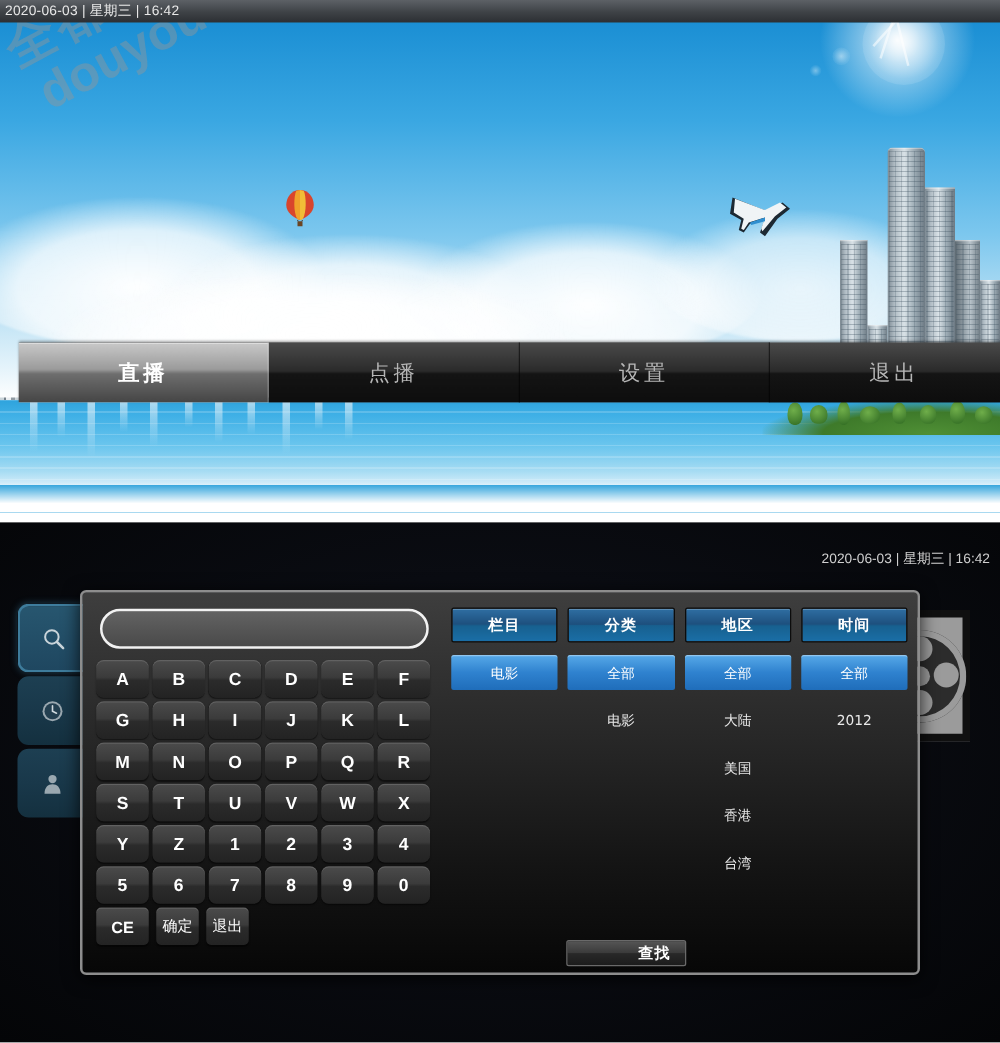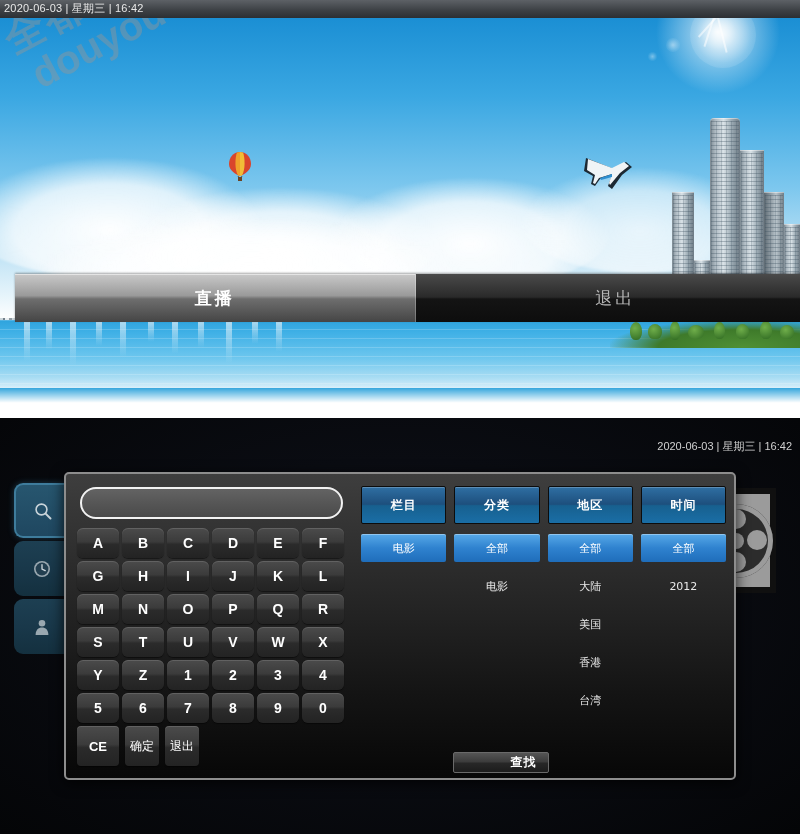--- a/index.html
+++ b/index.html
@@ -220,34 +220,34 @@
   .krow { display: flex; gap: 3px; margin-bottom: 3px; }
   .key {
     width: 42px; height: 30px; border-radius: 6px;
     background: linear-gradient(to bottom, #4b4b4b 0%, #3b3b3b 46%, #2b2b2b 54%, #232323 100%);
     color: #ffffff; font-size: 14px; font-weight: bold;
     display: flex; align-items: center; justify-content: center;
     box-shadow: inset 0 1px 0 rgba(255,255,255,.13), 0 1px 1px rgba(0,0,0,.5);
     font-family: "Liberation Sans", sans-serif;
   }
   .key.fn {
-    width: 34px; height: 40px; border-radius: 4px; font-size: 12px;
+    width: 34px; height: 30px; border-radius: 4px; font-size: 12px;
     font-family: "DejaVu Sans", sans-serif; font-weight: normal;
   }
   .key.fn.ce { width: 42px; font-family: "Liberation Sans", sans-serif; font-weight: bold; font-size: 13px; }
   .krow.fnrow { gap: 6px; margin-top: 1px; }
 
   
   .filters {
     position: absolute; left: 295px; top: 12px; width: 365px; height: 284px;
   }
   .fcols { display: flex; gap: 8px; }
   .fcol { width: 86px; }
   .fhead {
-    height: 38px; border-radius: 2px;
+    height: 28px; border-radius: 2px;
     background: linear-gradient(to bottom, #2f6fa3 0%, #1d4f7d 48%, #17608f 52%, #1a6ea6 100%);
     border: 1px solid #0c0c0c;
     color: #ffffff; font-size: 12px; font-weight: bold;
     display: flex; align-items: center; justify-content: center;
     letter-spacing: 1px;
     font-family: "DejaVu Sans", sans-serif;
     box-shadow: inset 0 1px 0 rgba(255,255,255,.22);
   }
   .fcell {
     height: 28px; margin-top: 10px;
@@ -352,20 +352,26 @@
     <div class="watermark">
       <div class="wm-cn">全都有综合资源网</div>
       <div class="wm-en">douyouvip.com</div>
     </div>
 
     <div class="navbar">
       <div class="navitem active">
           <span>直播</span>
         </div>
       <div class="navitem">
+          <span>点播</span>
+        </div>
+      <div class="navitem">
+          <span>设置</span>
+        </div>
+      <div class="navitem">
           <span>退出</span>
         </div>
     </div>
 
     <div class="statusbar">
       <span class="dt">2020-06-03 | 星期三 | 16:42</span>
     </div>
   </div>
 
   <div id="bottom-screen">

